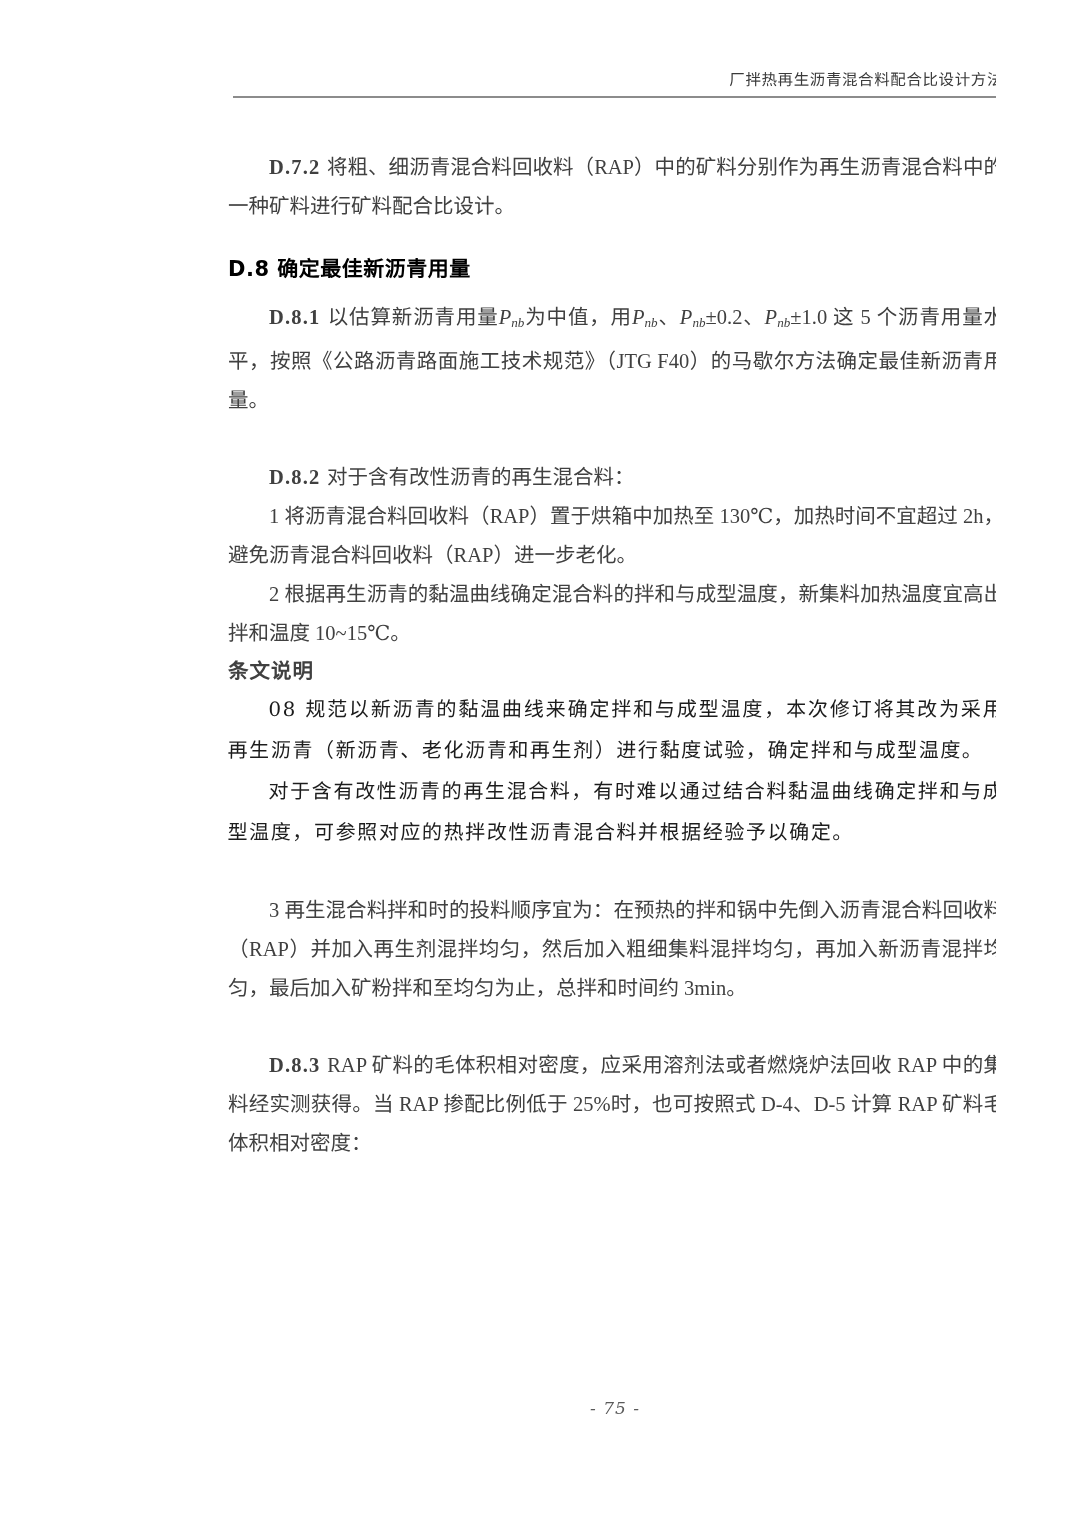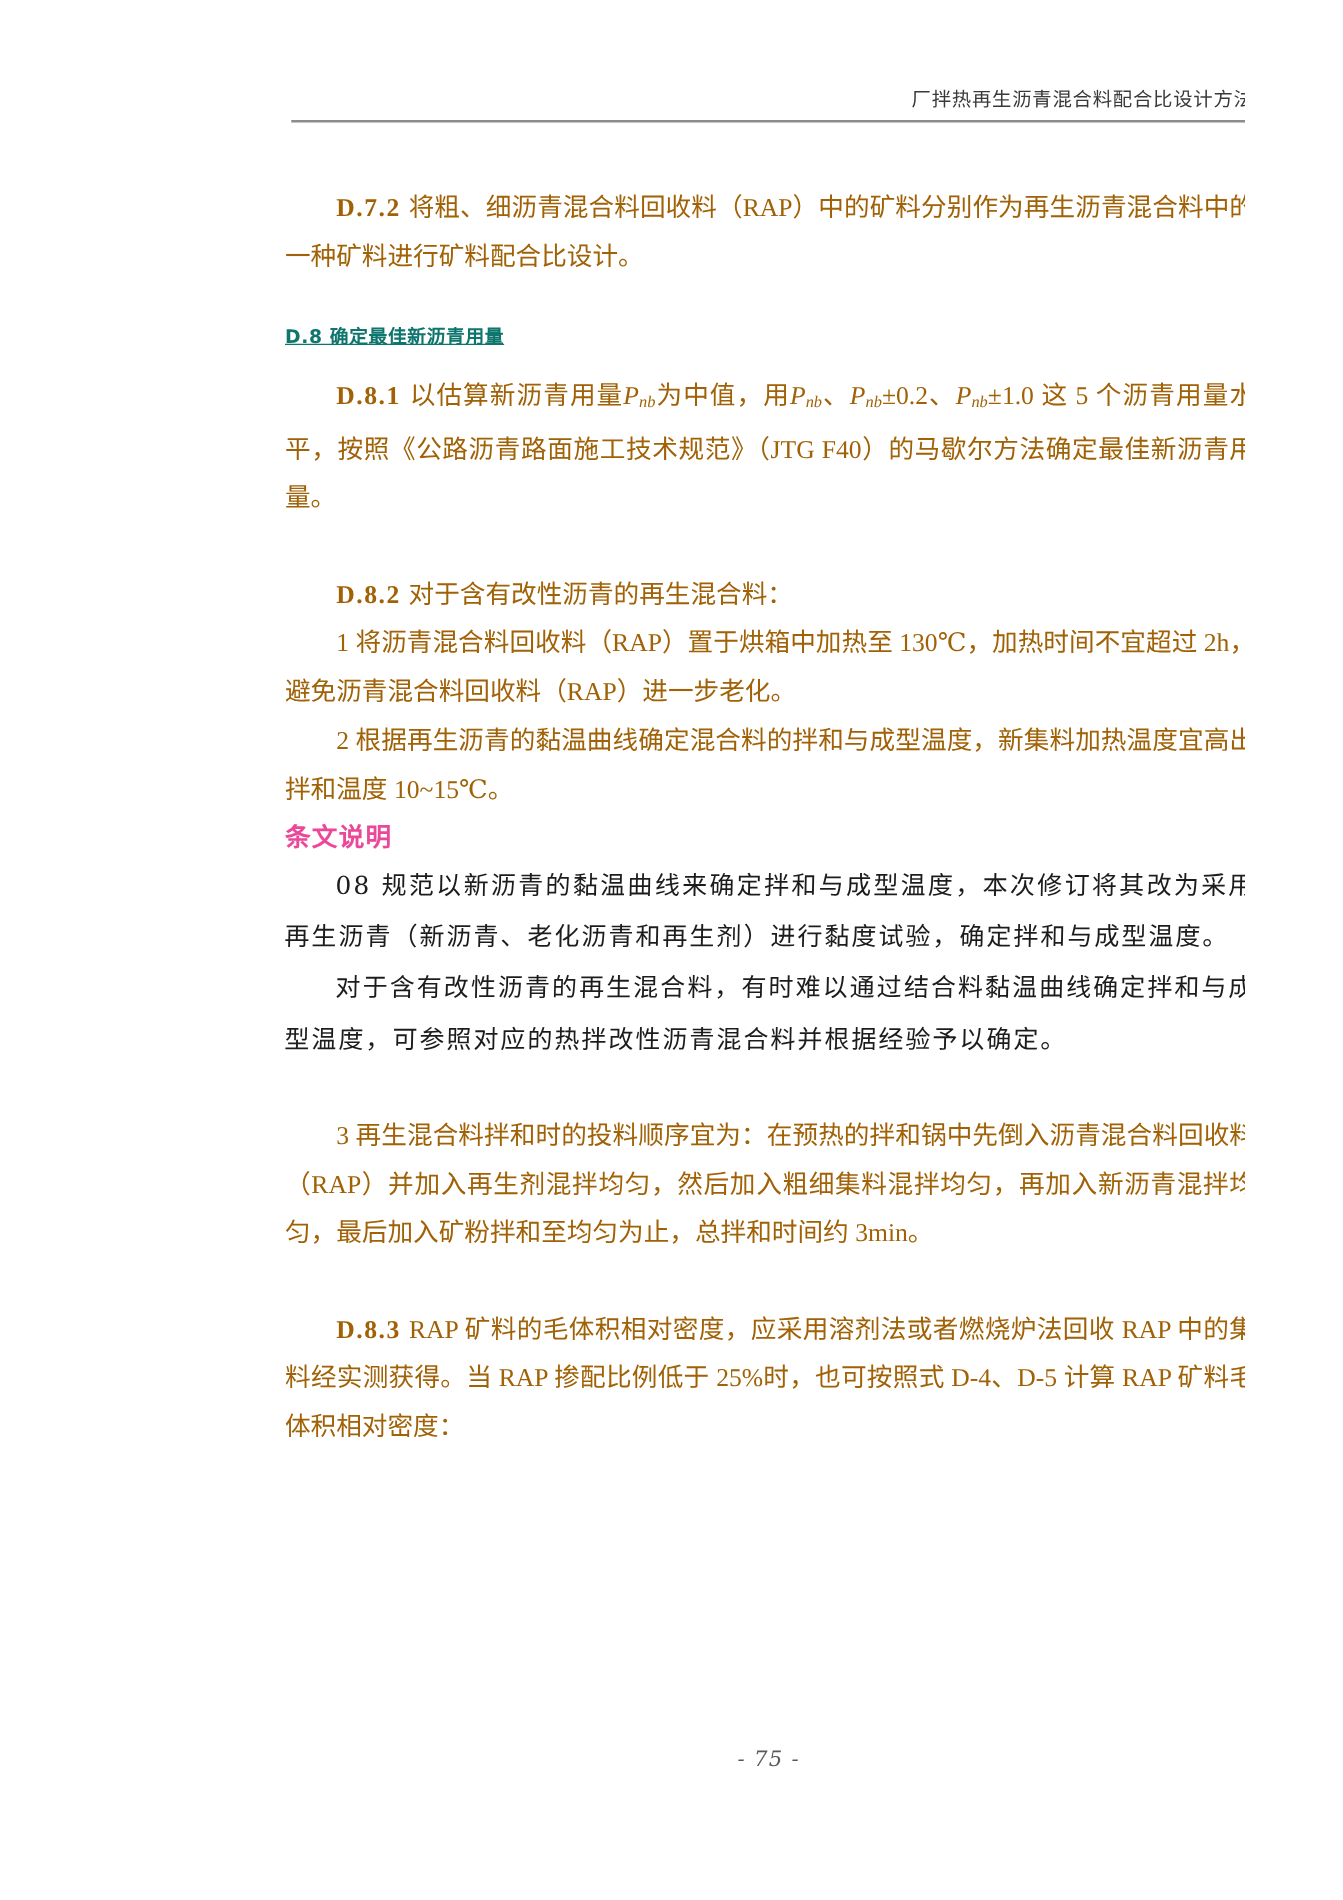--- a/index.html
+++ b/index.html
@@ -55,46 +55,45 @@
     width: 776px;
   }
 
   p {
     margin: 0;
     font-size: 20.5px;
     line-height: 39px;
     text-align: justify;
     text-justify: inter-ideograph;
     font-family: "Liberation Serif", "DejaVu Serif", serif;
-    color: #a16207;
+    color: #404040;
   }
 
   
   .indent { text-indent: 2em; }
 
   
   .sec-heading {
     font-family: "DejaVu Sans", "Liberation Sans", sans-serif;
-    font-size: 15px;
+    font-size: 21px;
     font-weight: bold;
     line-height: 34px;
     letter-spacing: 0.5px;
-    color: #0f766e;
+    color: #000000;
     text-indent: 0;
-    text-decoration: underline;
   }
 
   
   .note-heading {
     font-family: "DejaVu Serif", "Liberation Serif", serif;
     font-size: 20.5px;
     font-weight: bold;
     line-height: 36px;
     letter-spacing: 1px;
-    color: #ec4899;
+    color: #404040;
     text-indent: 0;
   }
 
   
   .kai {
     font-family: "DejaVu Serif", "Liberation Serif", serif;
     font-size: 20px;
     line-height: 41px;
     letter-spacing: 1.6px;
     color: #1c1c1c;

